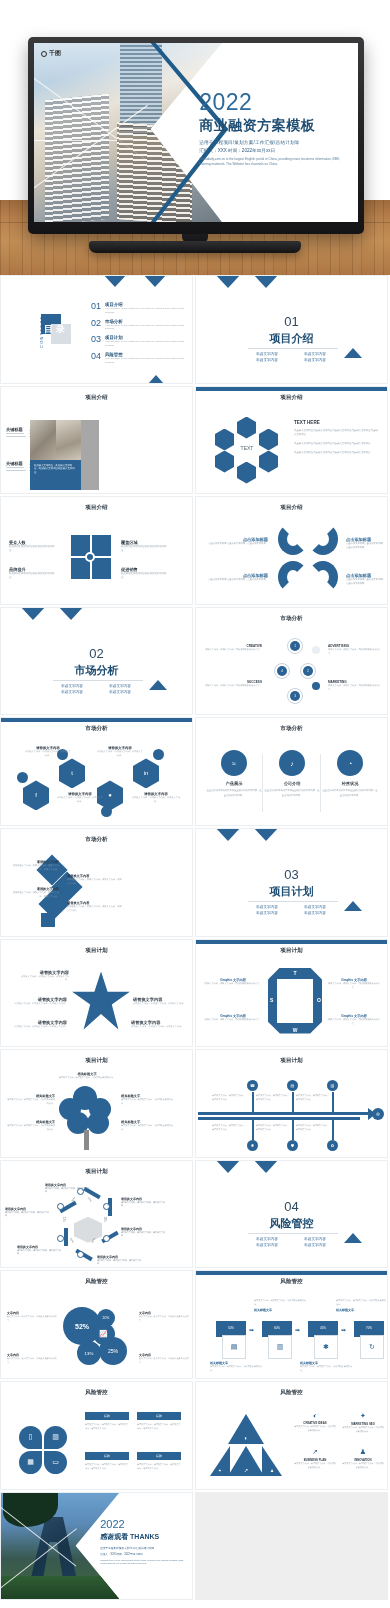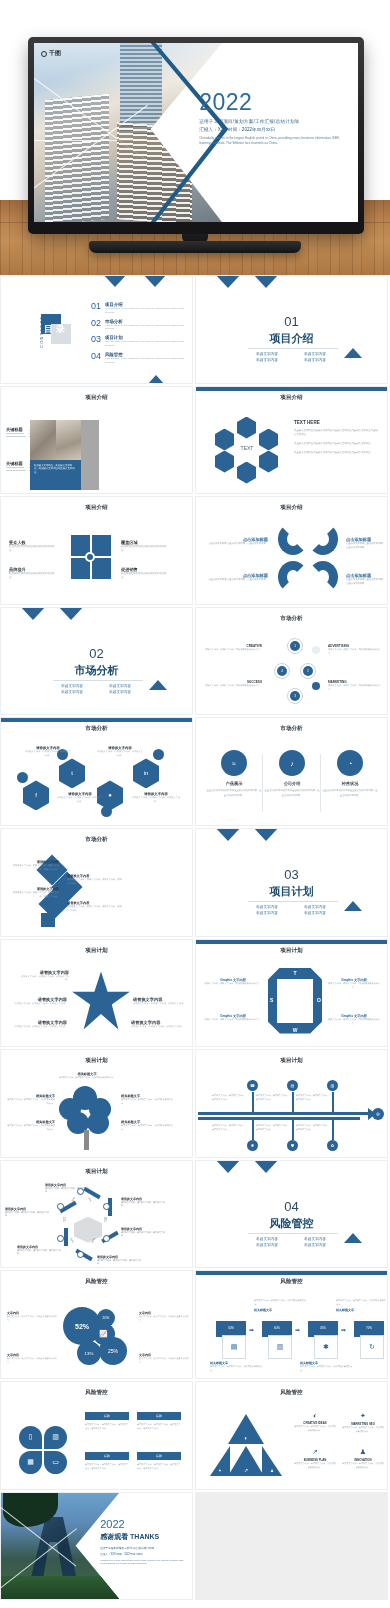--- a/index.html
+++ b/index.html
@@ -159,20 +159,21 @@
         </div>
         <div class="cover-chevron"></div>
 
         <div class="logo">
           <span class="logo-mark"></span>
           <span>千图</span>
         </div>
 
         <div class="cover-text">
           <div class="cover-year">2022</div>
+          <div class="cover-title">商业融资方案模板</div>
           <div class="cover-sub">适用于工程项目/策划方案/工作汇报/总结计划等</div>
           <div class="cover-meta">汇报人：XXX 时间：2022年xx月xx日</div>
           <div class="cover-en">Chinadaily.com.cn is the largest English portal in China, providing news, business information, BBS, learning materials. The Website has channels as China,</div>
         </div>
       </div>
     </div>
   </div>
 </div>
 
 <div class="grid">

